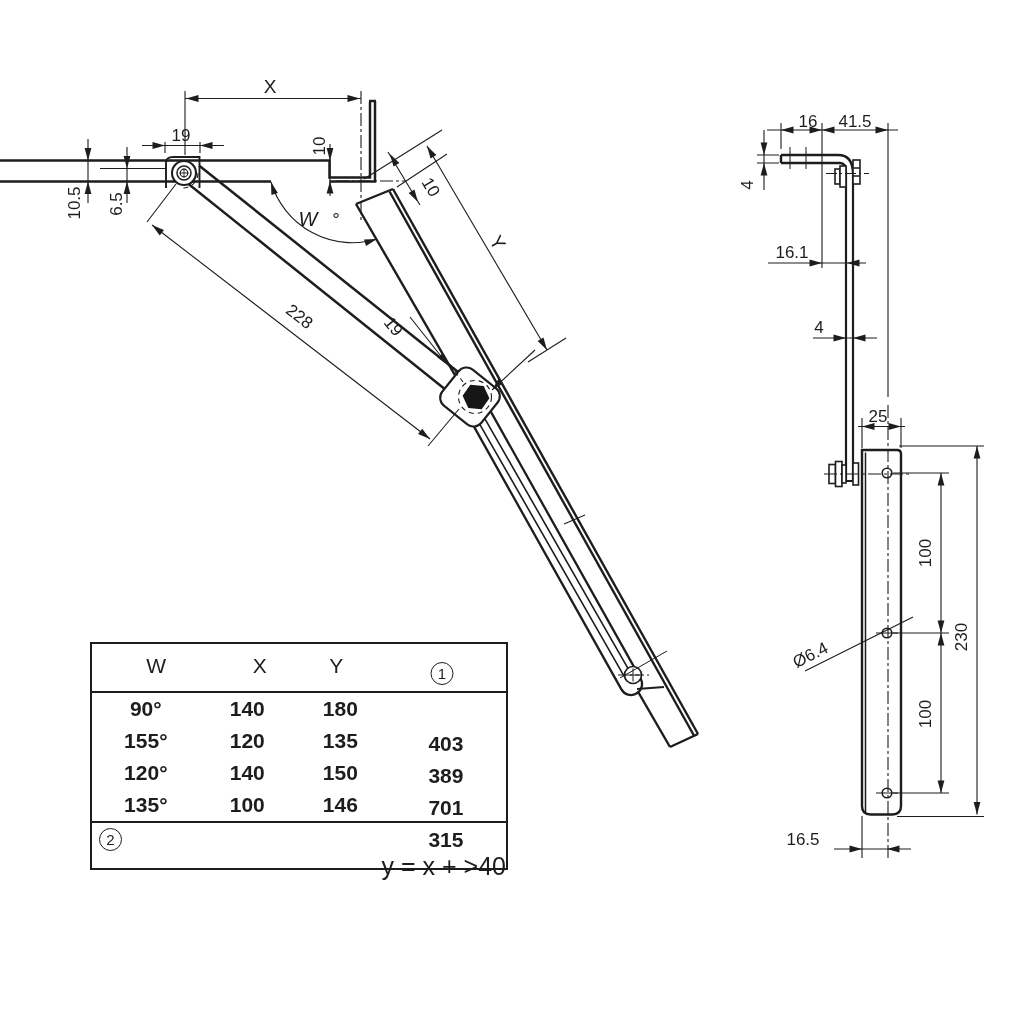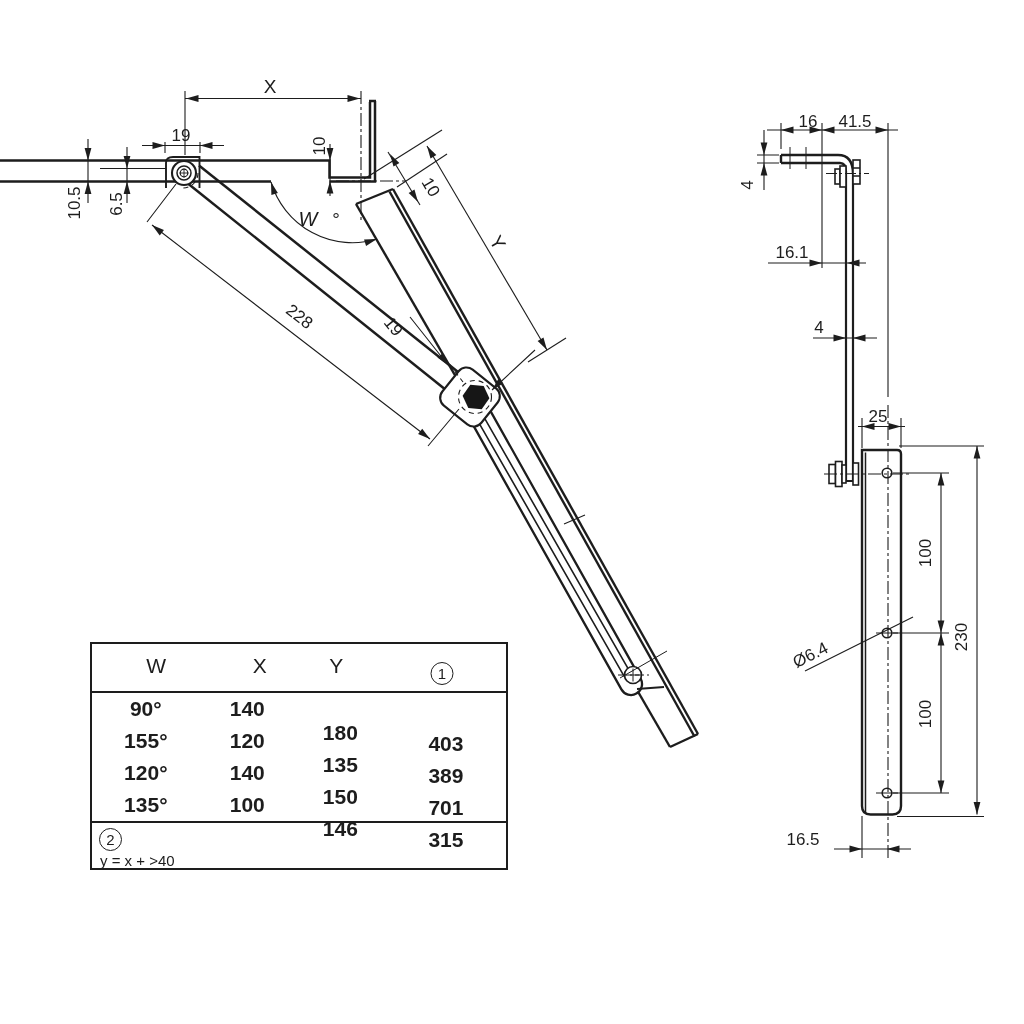--- a/index.html
+++ b/index.html
@@ -10,25 +10,25 @@
   .big{font-size:19px;}
   .wlab{font-size:20px;font-style:italic;}
   
   .spec-table{position:absolute;left:90px;top:642px;width:418px;height:228px;
               border:2.5px solid #1d1d1d;box-sizing:border-box;font-size:21px;}
   .sthead{position:relative;height:47px;border-bottom:2.5px solid #1d1d1d;}
   .sthead span{position:absolute;top:10px;transform:translateX(-50%);}
   .stbody{height:128px;}
   .strow{display:flex;height:32px;line-height:32px;font-weight:bold;}
   .strow div{text-align:center;}
-  .c0{width:26%;} .c1{width:23%;} .c2{width:22%;margin-top:24px;} .c3{width:29%;margin-top:35px;}
+  .c0{width:26%;} .c1{width:23%;} .c2{width:22%;} .c3{width:29%;margin-top:35px;}
   .stfoot{border-top:2.5px solid #1d1d1d;padding:3px 0 0 7px;height:45px;box-sizing:border-box;}
   .badge{display:inline-block;width:21px;height:21px;border:1.6px solid #1d1d1d;border-radius:50%;
          text-align:center;line-height:21px;font-size:15px;}
-  .footnote{font-size:15px;margin:1px 0 8px 1px;}
+  .footnote{font-size:25px;margin:1px 0 8px 1px;text-align:right;}
 </style>
 </head>
 <body>
 
 <div class="canvas">
 <svg width="1024" height="1024" viewBox="0 0 1024 1024">
   <defs>
     <path id="arr" d="M0,0 L-12.5,3.4 L-12.5,-3.4 Z" fill="#1d1d1d"></path>
   </defs>
 

